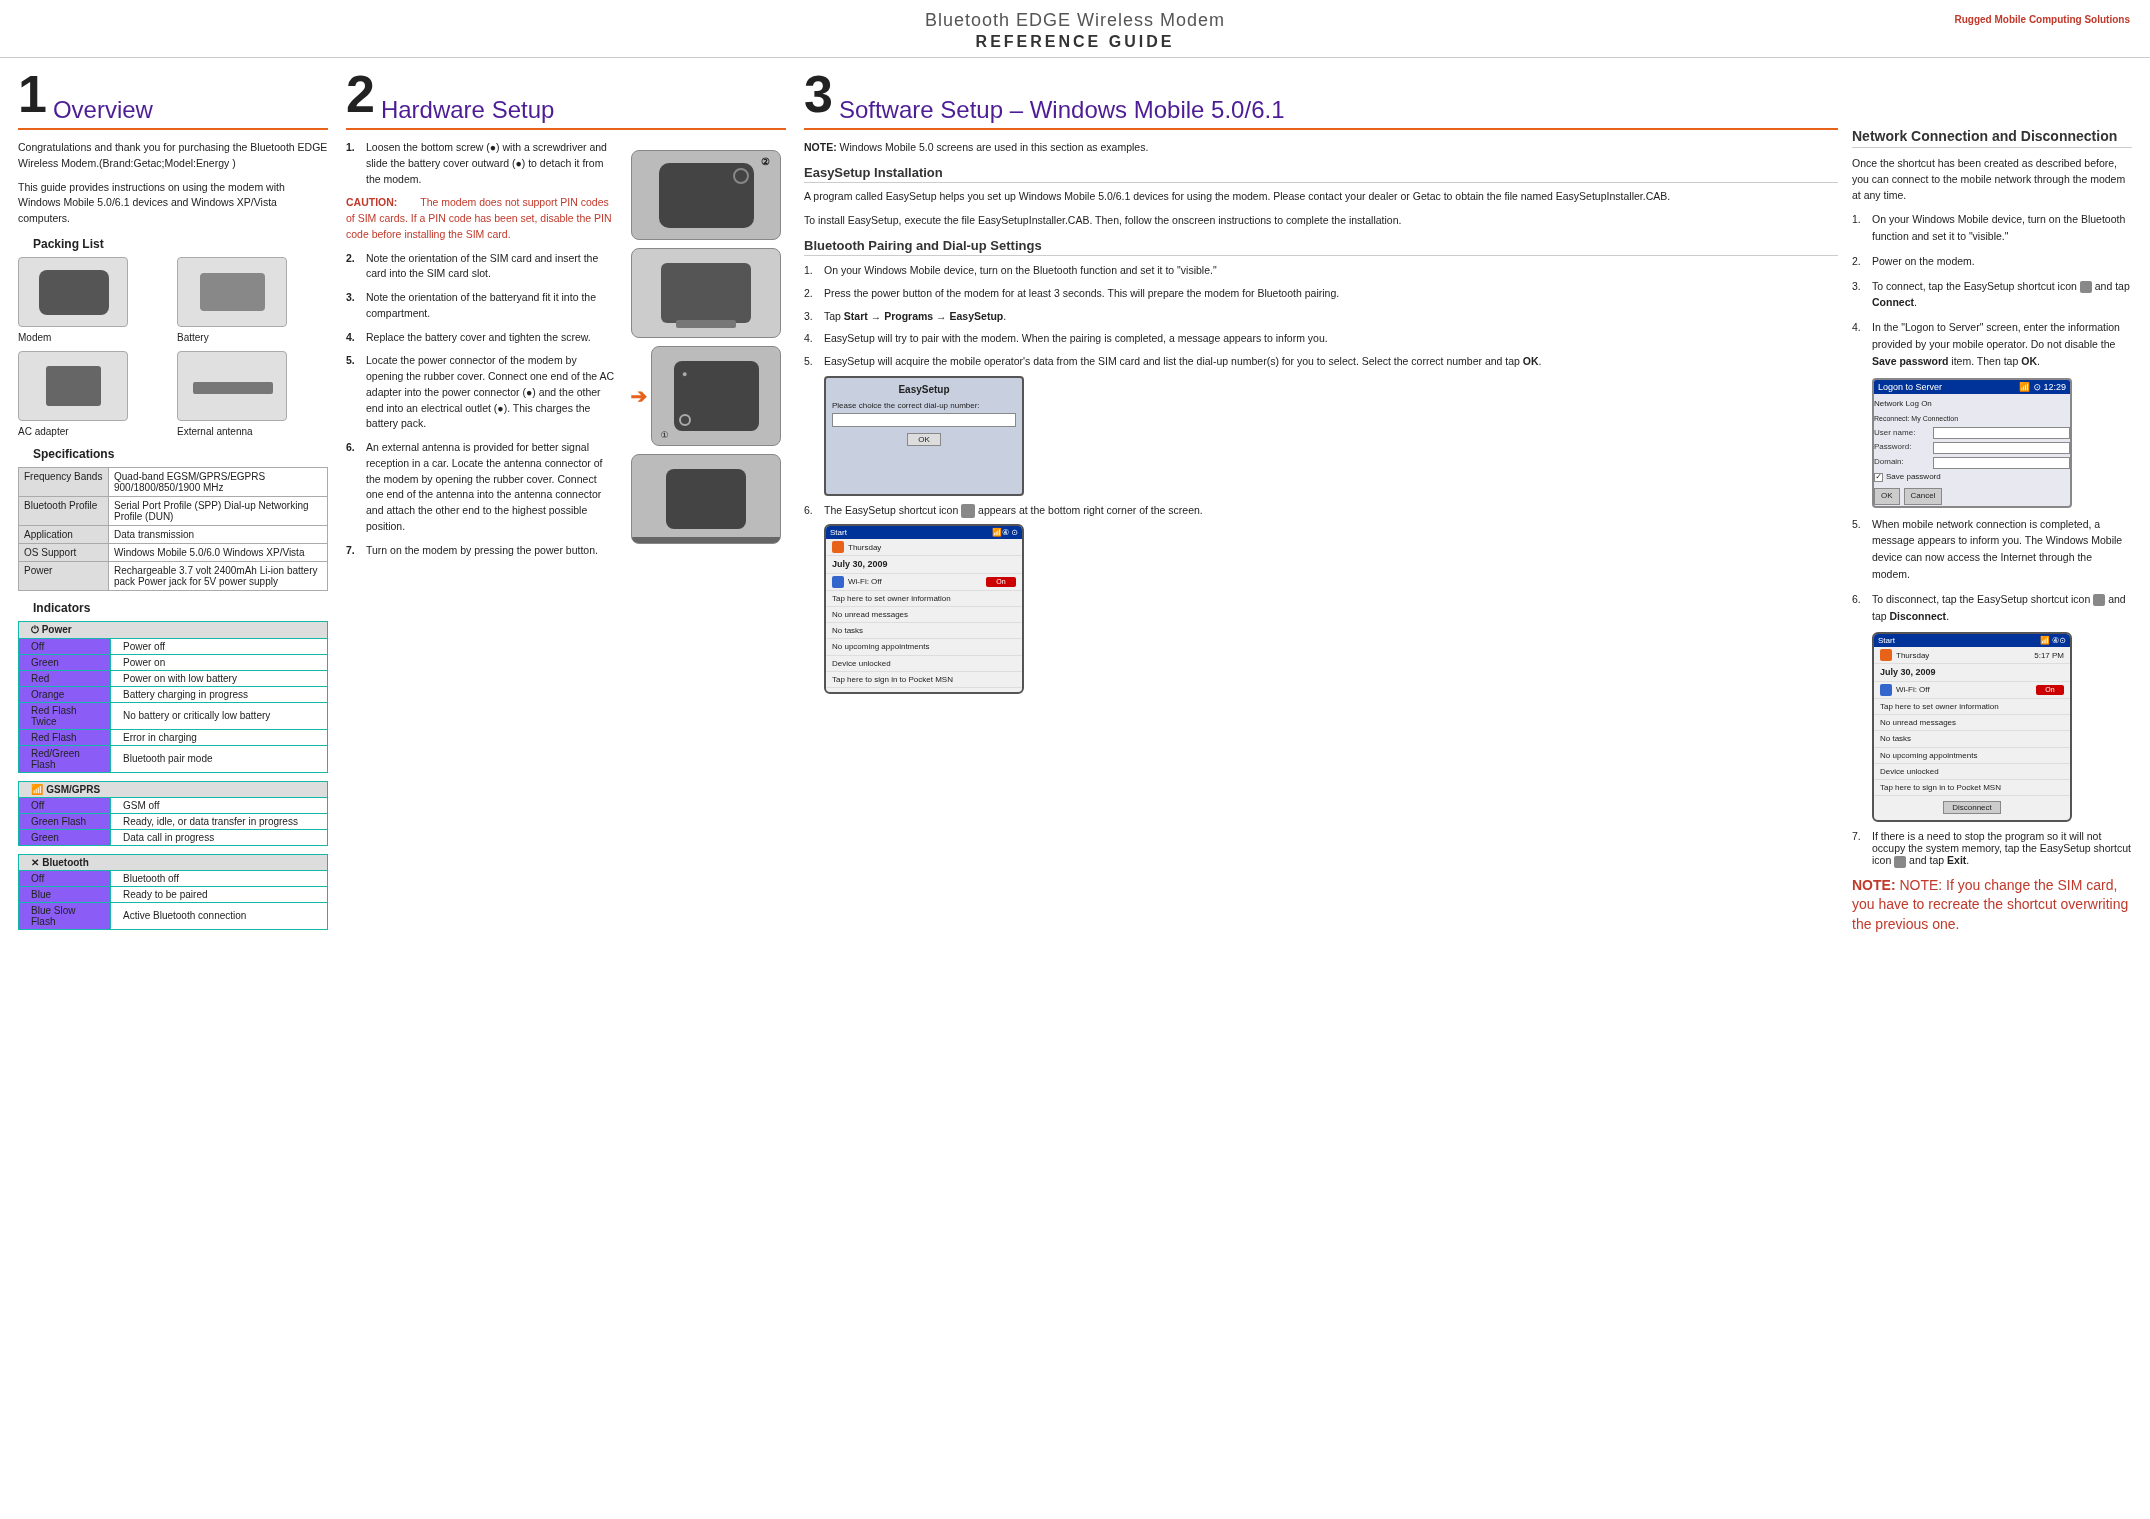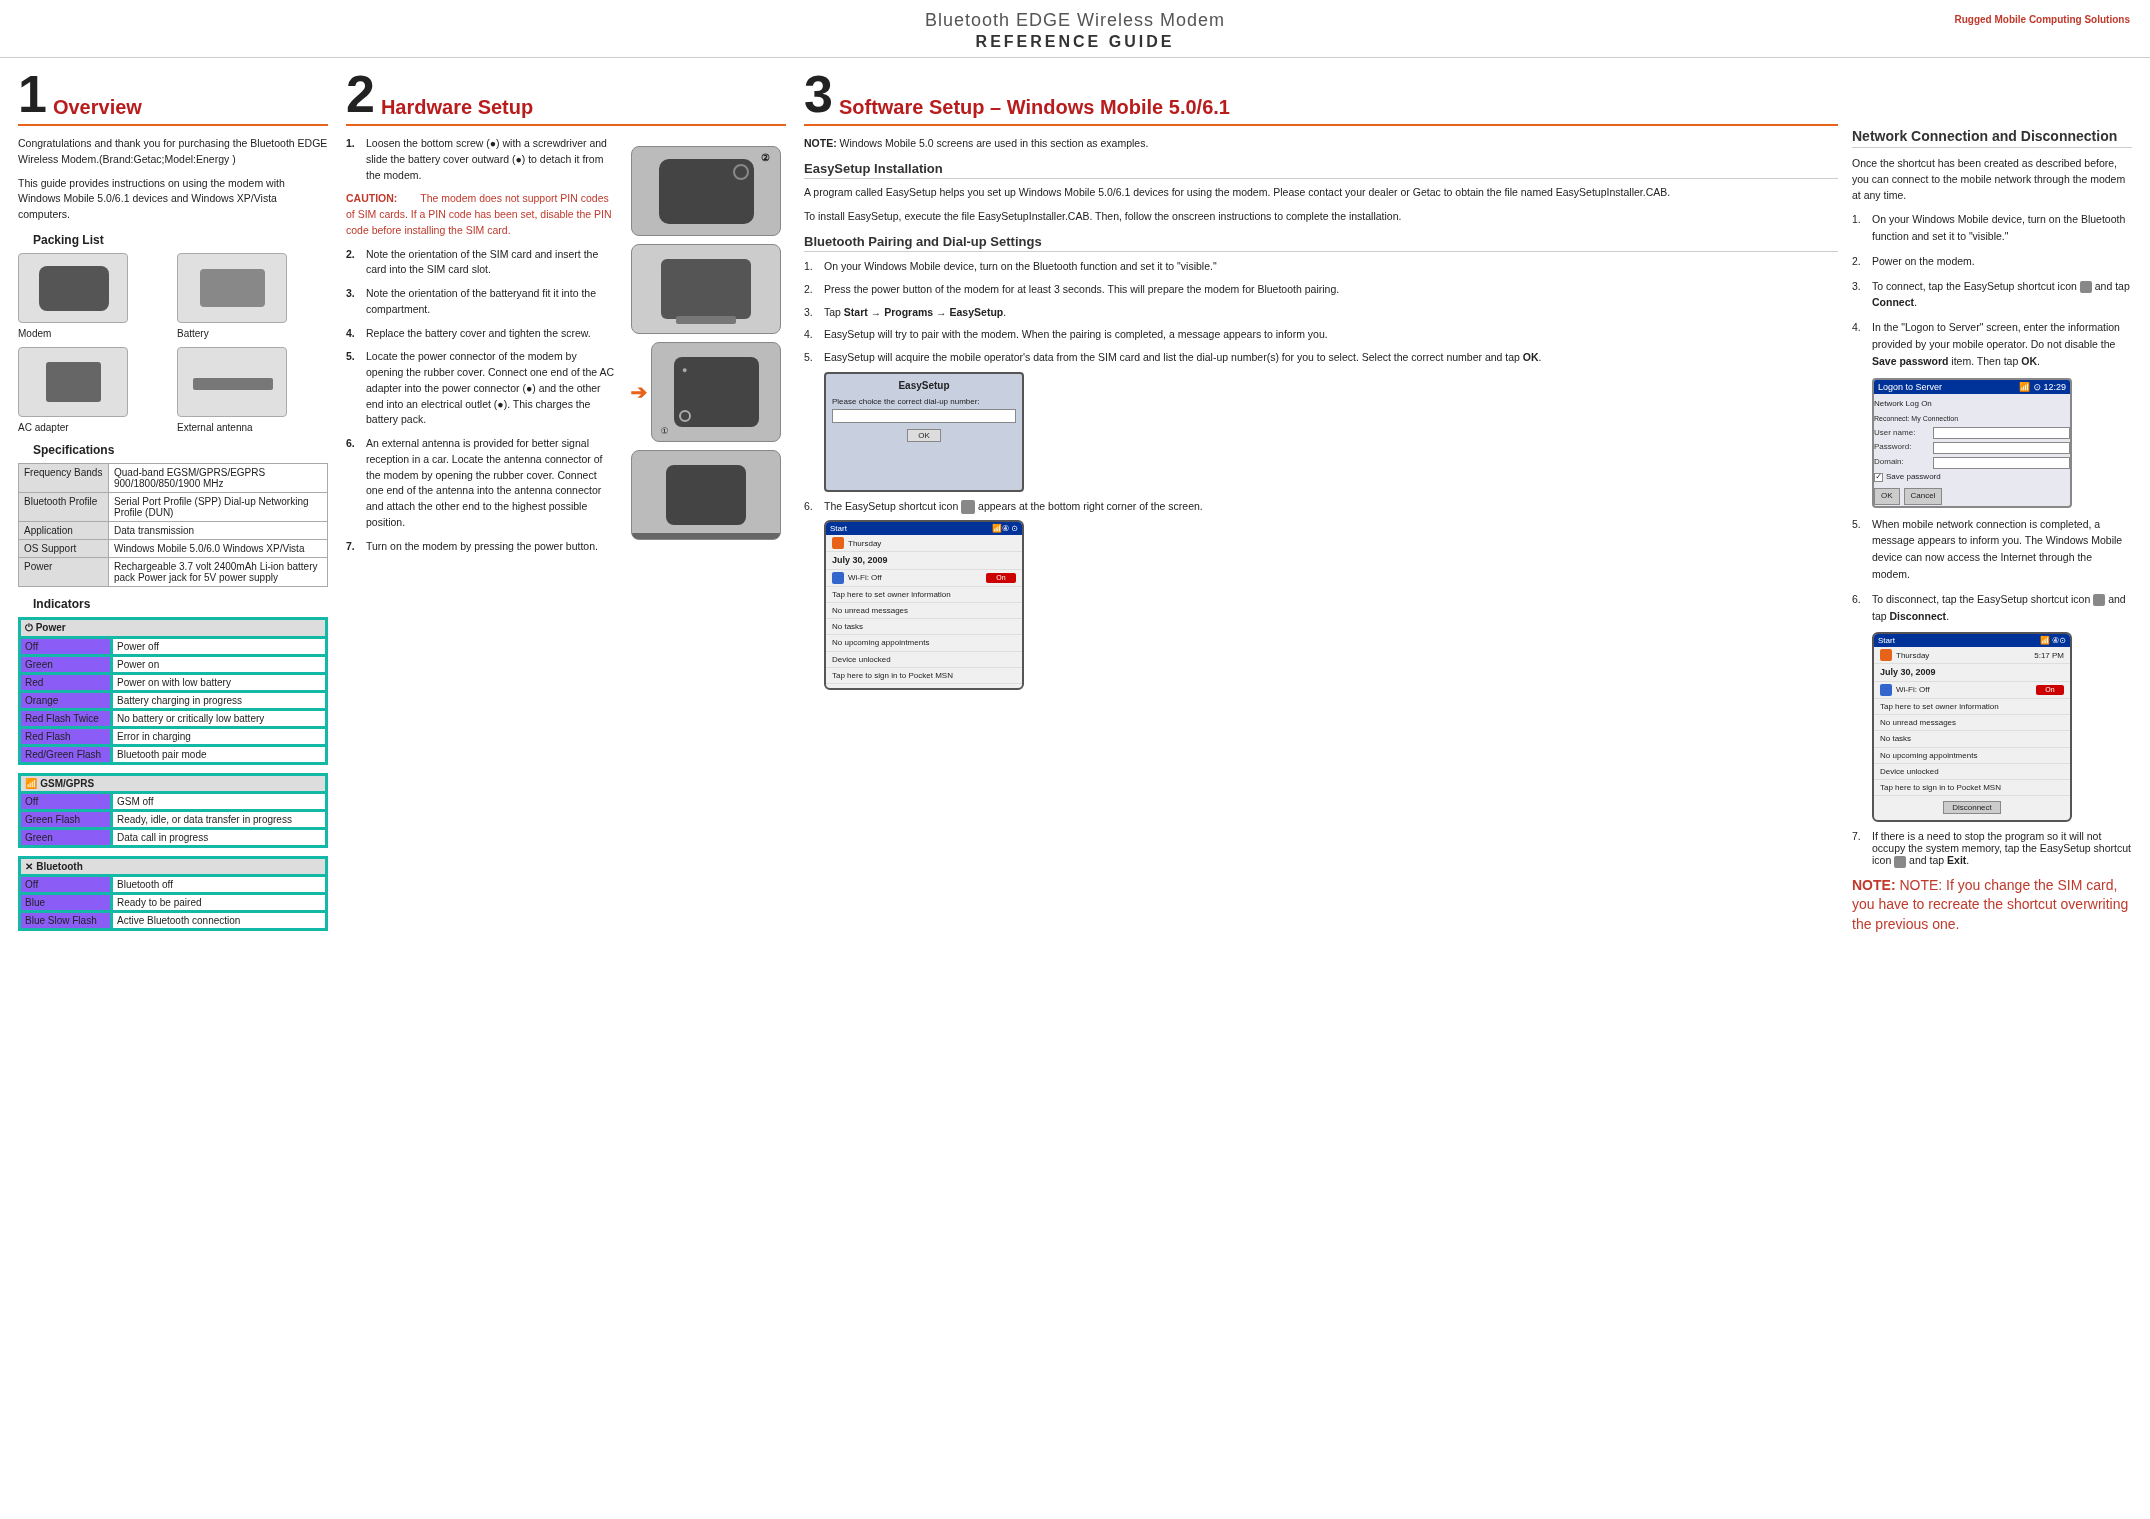--- a/index.html
+++ b/index.html
@@ -69,23 +69,23 @@
     
     .section-number {
       font-size: 52px;
       font-weight: bold;
       color: #222;
       line-height: 1;
       float: left;
       margin-right: 6px;
     }
     .section-title {
-      font-size: 20px;
-      font-weight: bold;
-      color: #b91c1c;
+      font-size: 24px;
+      font-weight: normal;
+      color: #4c1d95;
       padding-top: 28px;
       display: block;
     }
     .section-header {
       overflow: hidden;
       margin-bottom: 10px;
       border-bottom: 2px solid #e8631a;
       padding-bottom: 4px;
     }
 
@@ -183,22 +183,22 @@
       font-weight: normal;
       width: 90px;
     }
     .indicator-table {
       width: 100%;
       border-collapse: collapse;
       font-size: 10px;
       margin-bottom: 8px;
     }
     .indicator-table td {
-      border: 3px solid #14b8a6;
-      padding: 2px 4px;
+      border: 1px solid #14b8a6;
+      padding: 2px 12px;
       vertical-align: middle;
     }
     .indicator-table td:first-child {
       background: #8b5cf6;
       width: 92px;
     }
     .indicator-header td {
       background: #ddd !important;
       font-weight: bold;
     }

